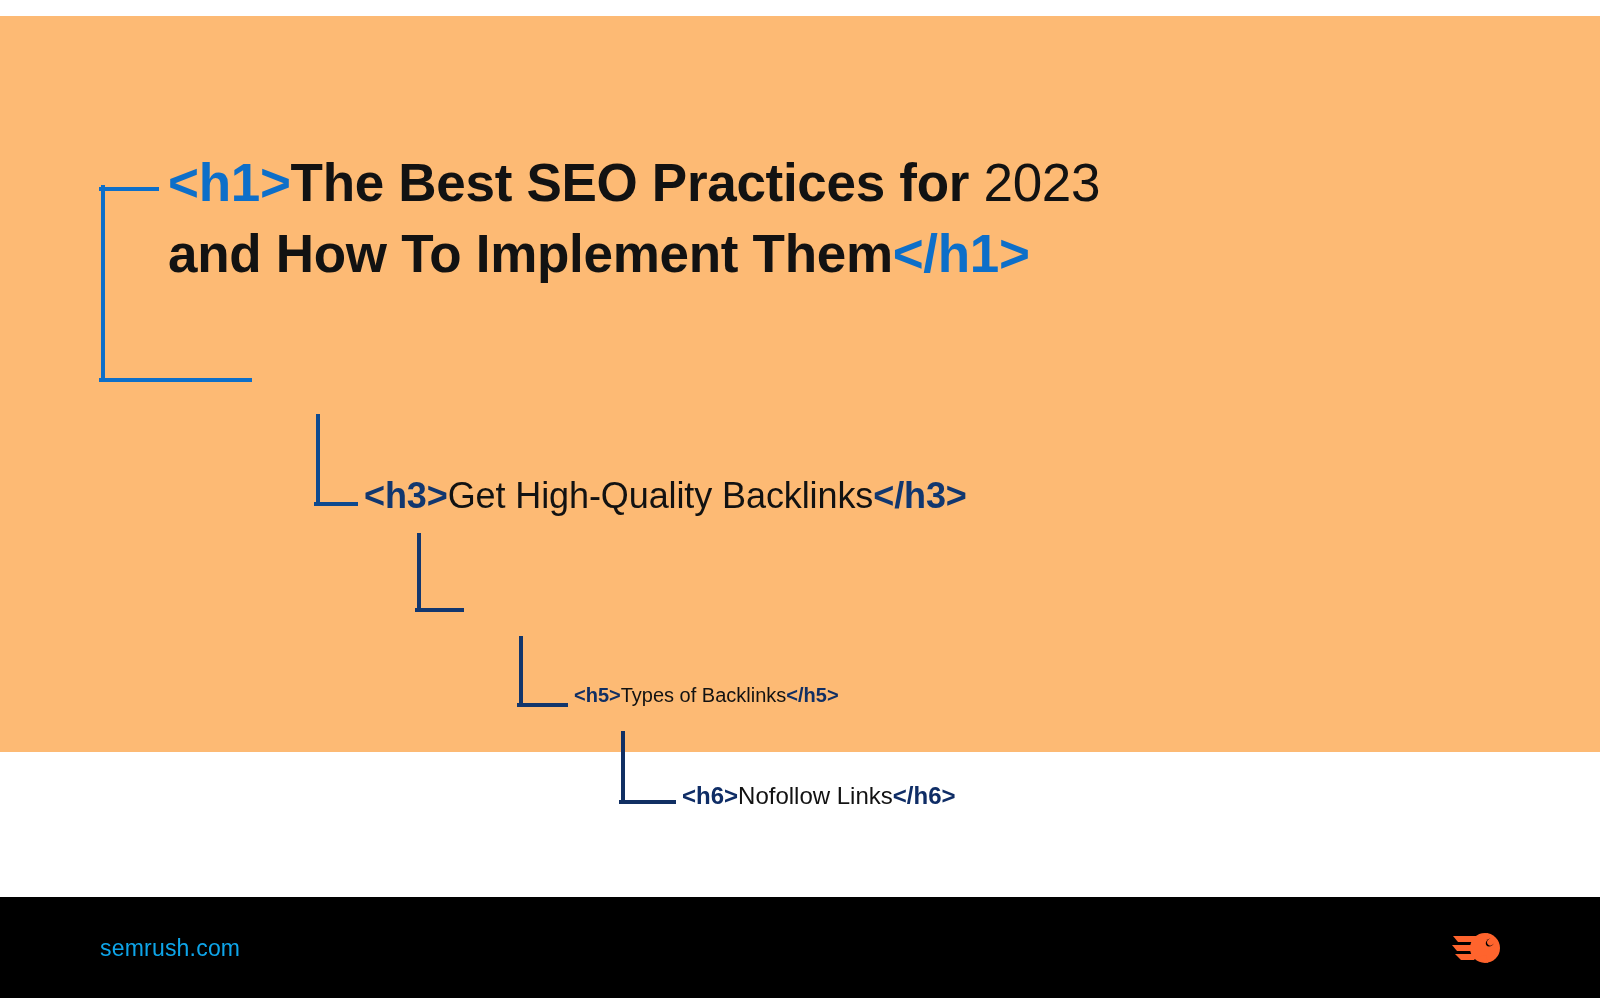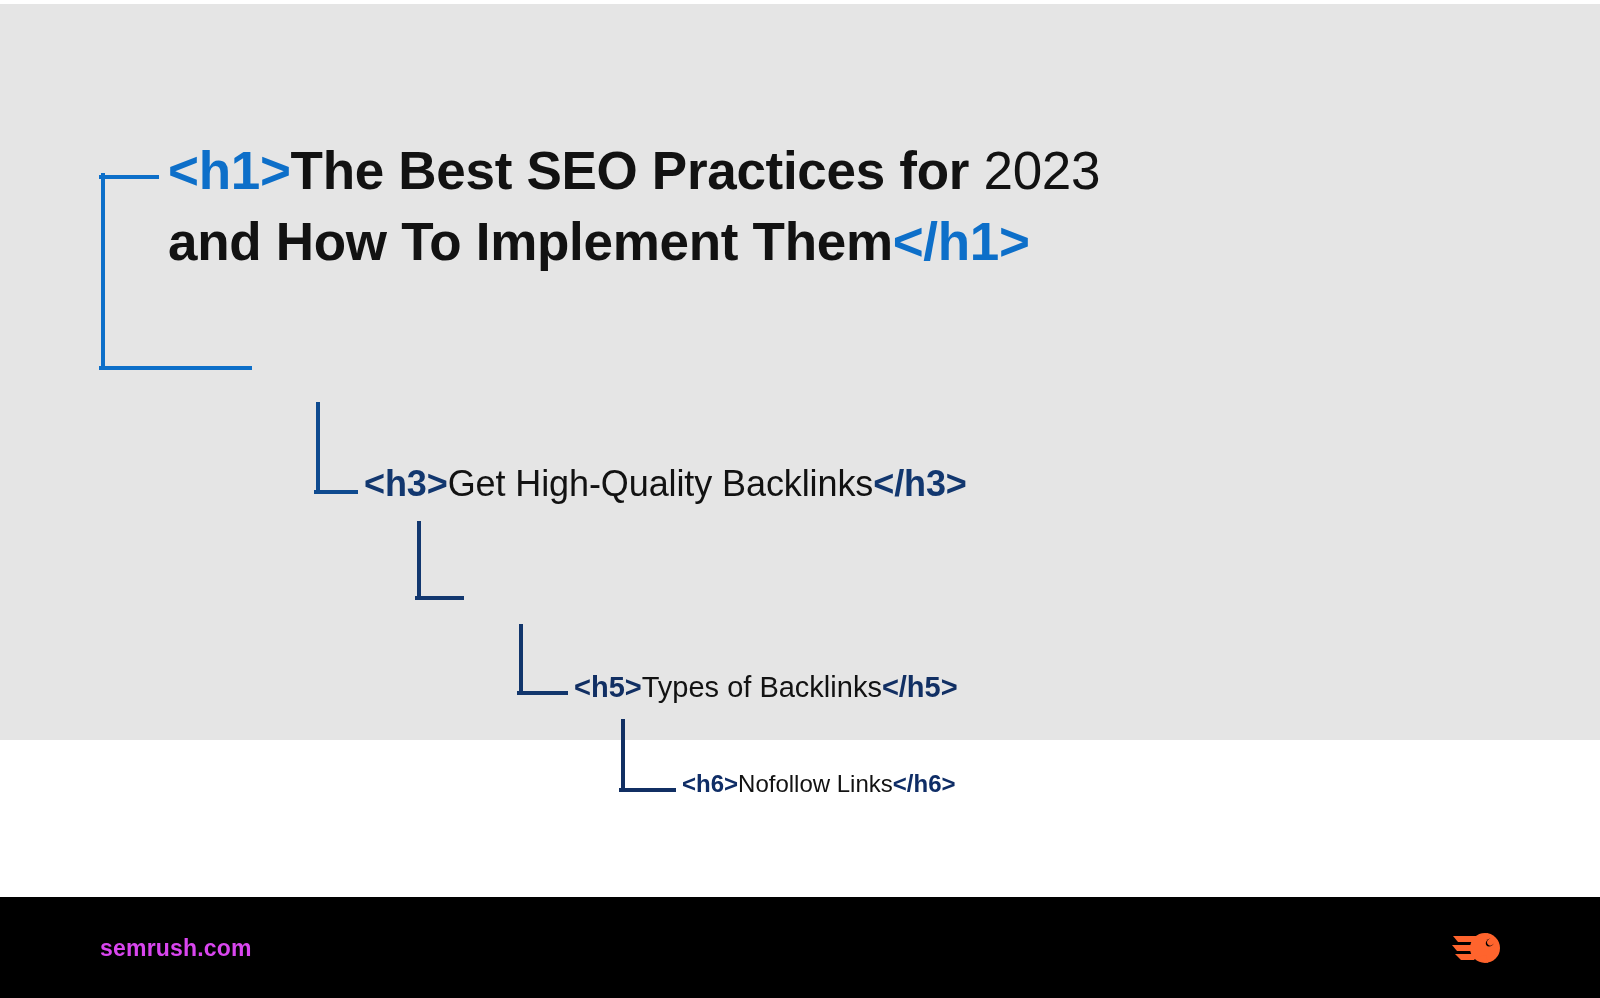--- a/index.html
+++ b/index.html
@@ -10,24 +10,24 @@
   body {
     width: 1600px;
     height: 998px;
     font-family: "Liberation Sans", sans-serif;
     position: relative;
     overflow: hidden;
   }
 
   #canvas {
     position: absolute;
-    left: 0; top: 4px;
+    left: 0; top: 16px;
     width: 1600px;
     height: 736px;
-    background: #e5e5e5;
+    background: #fdba74;
   }
 
   
   #connectors {
     position: absolute;
     left: 0; top: 0;
     width: 1600px;
     height: 897px;
     pointer-events: none;
   }
@@ -82,21 +82,21 @@
     top: 570px;
     font-size: 32px;
     font-weight: 400;
   }
   .h4-row .tag { color: #12366c; }
 
   
   .h5-row {
     left: 574px;
     top: 669px;
-    font-size: 29px;
+    font-size: 20px;
     font-weight: 400;
   }
   .h5-row .tag { color: #112f63; }
 
   
   .h6-row {
     left: 682px;
     top: 768px;
     font-size: 24px;
     font-weight: 400;
@@ -110,23 +110,23 @@
     top: 897px;
     width: 1600px;
     height: 101px;
     background: #000000;
   }
   #footer-domain {
     position: absolute;
     left: 100px;
     top: 50%;
     transform: translateY(-50%);
-    color: #d946ef;
+    color: #0ea5e9;
     font-size: 23px;
-    font-weight: 700;
+    font-weight: 400;
     letter-spacing: 0.2px;
   }
   #footer-logo {
     position: absolute;
     right: 92px;
     top: 50%;
     transform: translateY(-50%);
     display: flex;
     align-items: center;
     gap: 14px;

